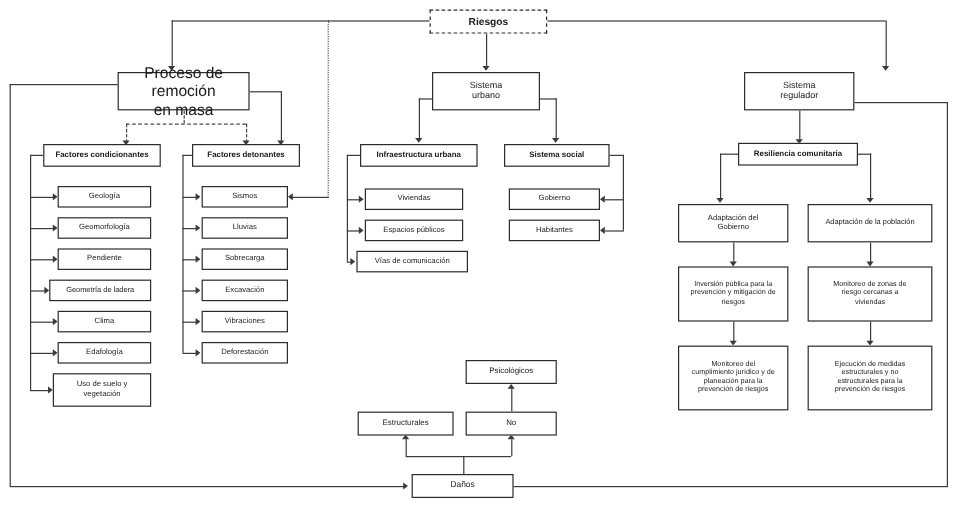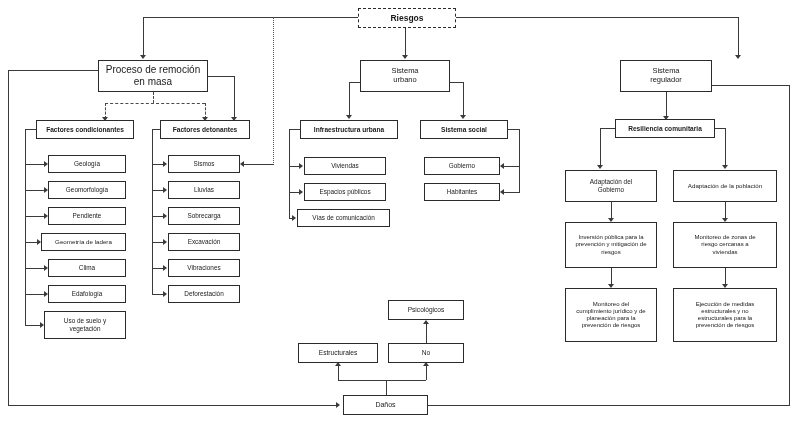--- a/index.html
+++ b/index.html
@@ -163,21 +163,21 @@
   <div class="arw right" style="left:336px;top:402px;"></div>
 
   <div class="ln h" style="left:428px;top:405px;width:362px;"></div>
   <div class="ln v" style="left:789px;top:85px;height:320px;"></div>
   <div class="ln h" style="left:712px;top:85px;width:78px;"></div>
 
   <div class="node dashed" style="left:358px;top:8px;width:98px;height:20px;font-size:8.5px;font-weight:bold;">
     <span class="lbl">Riesgos</span>
   </div>
 
-  <div class="node" style="left:98px;top:60px;width:110px;height:32px;font-size:10px;">
+  <div class="node" style="left:98px;top:60px;width:110px;height:32px;font-size:13px;">
     <span class="lbl">Proceso de remoción<br>en masa</span>
   </div>
 
   <div class="node" style="left:360px;top:60px;width:90px;height:32px;font-size:7.5px;">
     <span class="lbl">Sistema<br>urbano</span>
   </div>
 
   <div class="node" style="left:620px;top:60px;width:92px;height:32px;font-size:7.5px;">
     <span class="lbl">Sistema<br>regulador</span>
   </div>

